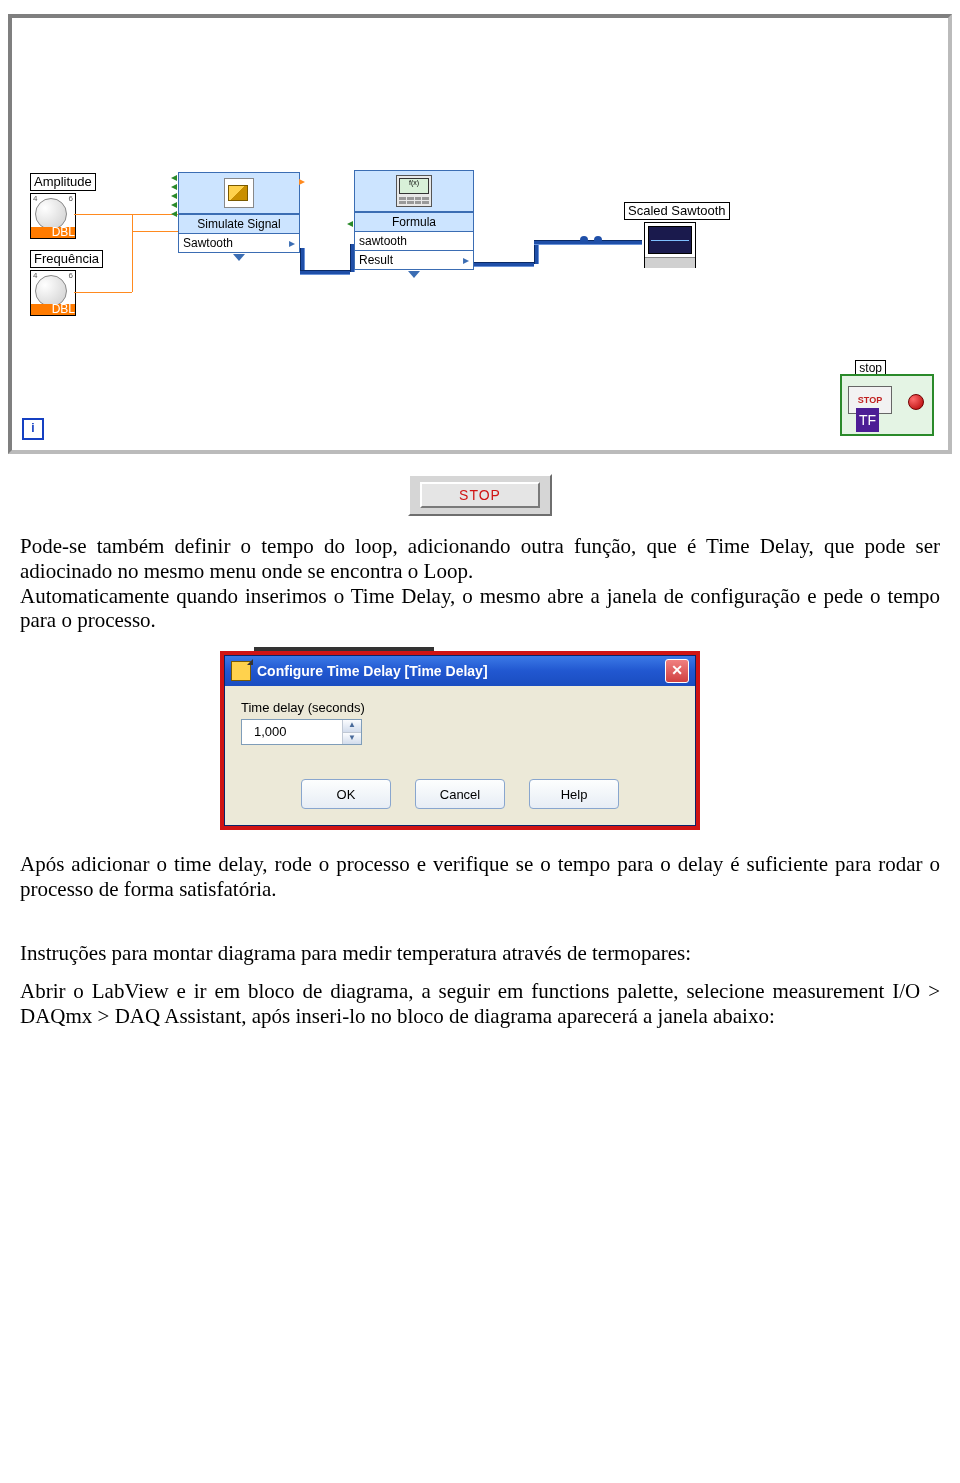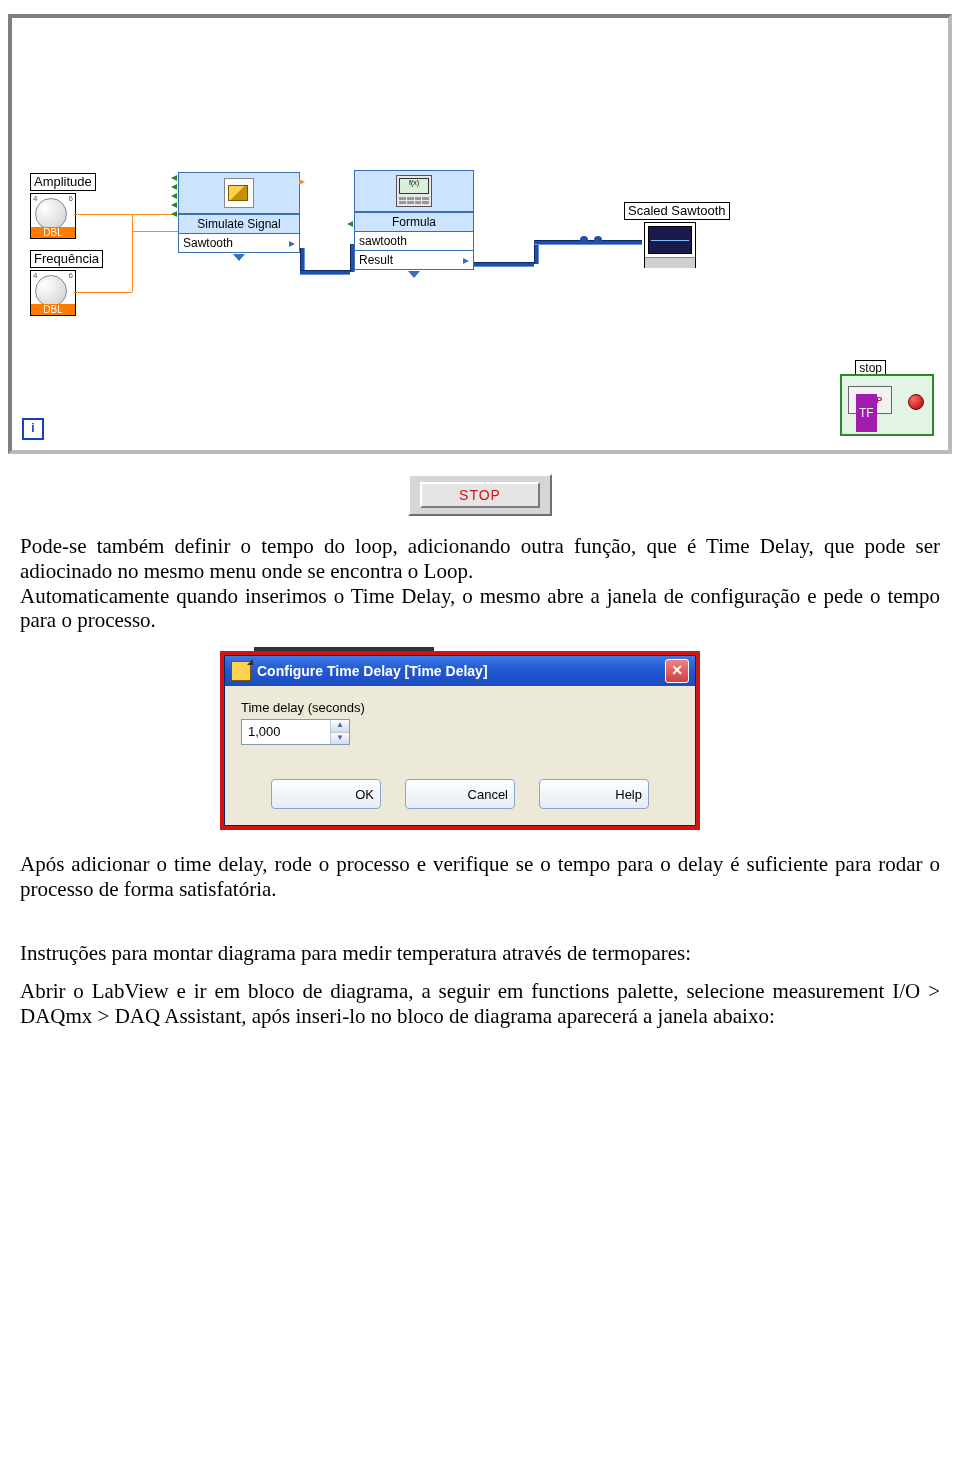--- a/index.html
+++ b/index.html
@@ -46,22 +46,22 @@
     border: 1px solid #888;
   }
   .knob .dbl-tag {
     position: absolute;
     bottom: 0; left: 0;
     width: 100%;
     height: 11px;
     background: #ff7b00;
     color: #fff;
     font-family: Tahoma, sans-serif;
-    font-size: 10px;
-    text-align: center;
+    font-size: 12px;
+    text-align: right;
     line-height: 11px;
   }
   .knob .tick { position:absolute; font-size:8px; font-family:Tahoma,sans-serif; color:#555;}
   .express-block {
     position: absolute;
     background: #cce4ff;
     border: 1px solid #3b6db3;
     font-family: Tahoma, sans-serif;
     font-size: 12px;
   }
@@ -205,25 +205,25 @@
     font-size:9px;
     font-weight:bold;
     color:#c02020;
     text-align:center;
     line-height:26px;
   }
   .stop-area .tf-tag{
     position:absolute;
     left:14px;
     bottom:2px;
-    font-size:12px;
+    font-size:14px;
     font-family:Tahoma,sans-serif;
-    background:#a21caf;
+    background:#4c1d95;
     color:#fff;
-    padding:12px 3px;
+    padding:4px 3px;
   }
   .stop-area .red-dot{
     position:absolute;
     right:8px;
     top:18px;
     width:14px;
     height:14px;
     border-radius:50%;
     background:radial-gradient(circle at 30% 30%, #ff6b6b, #b00000);
     border:1px solid #700000;
@@ -344,21 +344,21 @@
     margin-bottom:4px;
   }
   .dialog .spinner {
     display: inline-flex;
     border: 1px solid #7f9db9;
     background: #fff;
     height: 24px;
   }
   .dialog .spinner .val {
     width: 76px;
-    padding: 0 6px;
+    padding: 0 12px;
     line-height: 24px;
     font-size: 13px;
   }
   .dialog .spinner .arrows {
     width: 18px;
     display: flex;
     flex-direction: column;
     border-left: 1px solid #c0c8d4;
   }
   .dialog .spinner .arrows div {
@@ -371,29 +371,28 @@
     color: #4a6a9a;
   }
   .dialog .spinner .arrows div:last-child{border-bottom:none;}
   .dialog .buttons {
     margin-top: 34px;
     display: flex;
     gap: 24px;
     justify-content: center;
   }
   .dialog .buttons button {
-    width: 110px;
+    width: 90px;
     height: 30px;
     border-radius: 4px;
     border: 1px solid #89a6ce;
     background: linear-gradient(to bottom, #fdfefe, #e7edf5);
     font-family: Tahoma, sans-serif;
     font-size: 13px;
     color: #000;
-    text-align: right;
   }
   
   .chevrons{
     position:absolute;
     top:2px; 
     width:8px;
     display:flex;
     flex-direction:column;
     gap:3px;
   }

